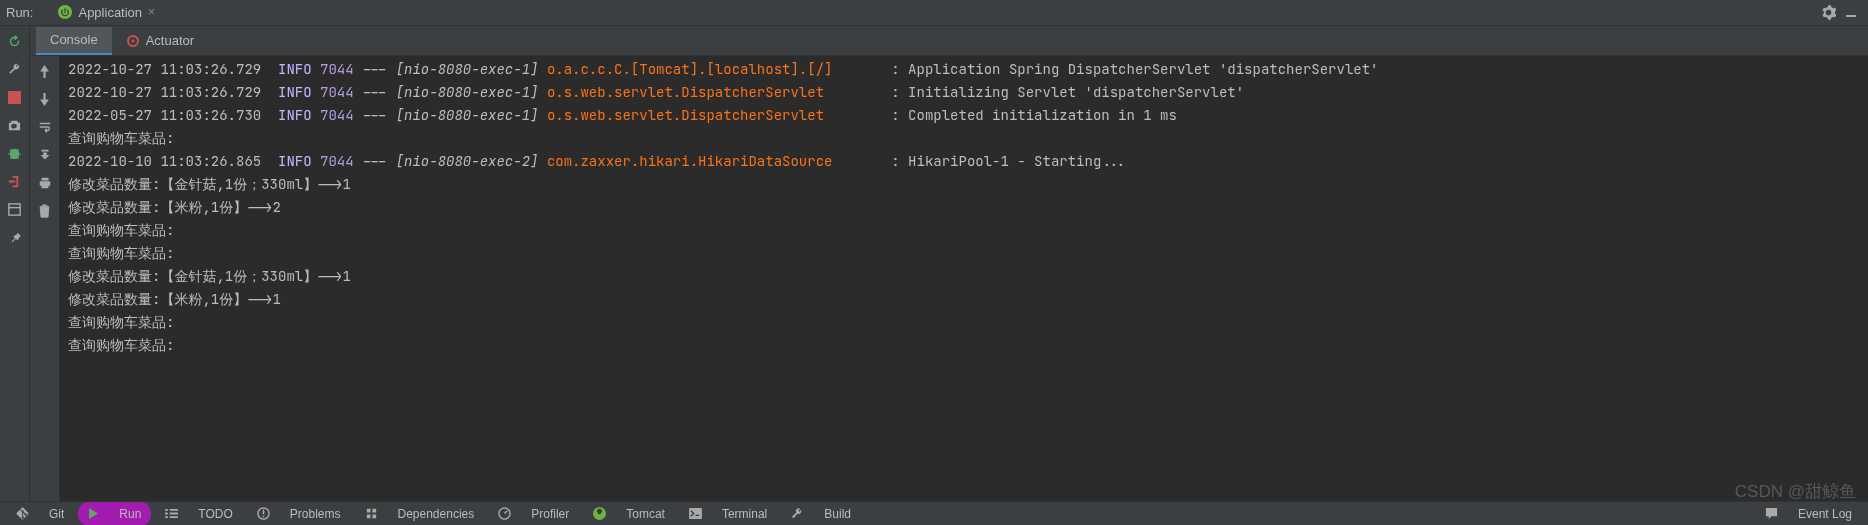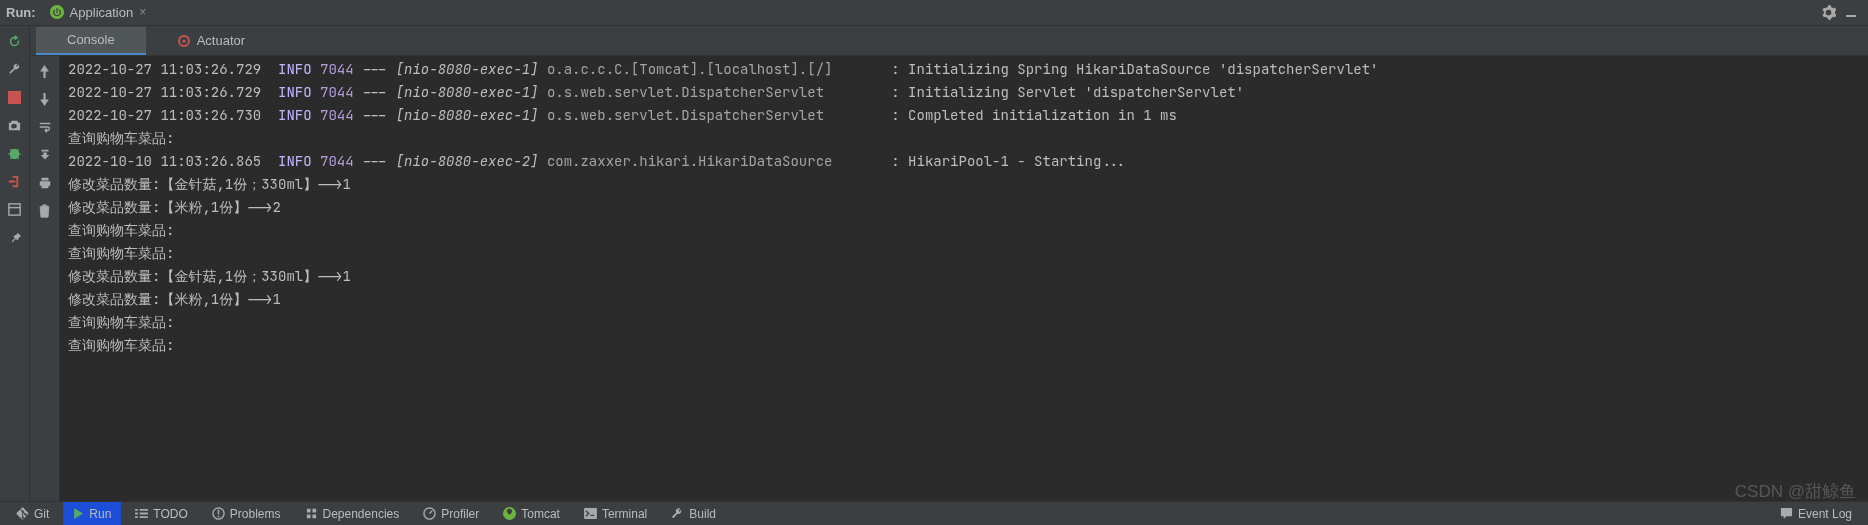--- a/index.html
+++ b/index.html
@@ -16,21 +16,21 @@
     }
     
     .header {
       height:26px;
       background:#3c3f41;
       border-bottom:1px solid #323232;
       display:flex;
       align-items:center;
       padding:0 6px;
     }
-    .header .run-label { color:#bbbbbb; margin-right:6px;font-weight:bold; }
+    .header .run-label { color:#bbbbbb; margin-right:17px; }
     .header .run-tab {
       display:flex; align-items:flex-start; gap:6px;
       padding:2px 8px;
       color:#bbbbbb;
     }
     .header .spacer { flex:1; }
     .header .icon-btn { color:#a9a9a9; padding:2px 4px; cursor:pointer; }
     
     .body {
       flex:1;
@@ -58,21 +58,21 @@
     }
     .tabbar {
       height:30px;
       background:#3c3f41;
       border-bottom:1px solid #323232;
       display:flex;
       align-items:center;
       padding-left:6px;
     }
     .tabbar .tab {
-      padding:0 31px;
+      padding:0 14px;
       height:28px;
       display:flex;
       align-items:center;
       gap:6px;
       color:#bbbbbb;
       cursor:pointer;
     }
     .tabbar .tab.active {
       background:#515658;
       border-bottom:2px solid #4a88c7;
@@ -101,43 +101,44 @@
       line-height:23px;
       overflow:auto;
       padding:2px 8px 0 8px;
       color:#bcbcbc;
     }
     .line { white-space:pre; }
     .t-info { color:#c4b5fd; }
     .t-pid  { color:#b39ddb; }
     .t-dash { color:#bcbcbc; }
     .t-thr  { color:#bcbcbc;font-style:italic; }
-    .t-log  { color:#a3a3a3; }
+    .t-log  { color:#f97316; }
     
     .footer {
       height:24px;
       background:#3c3f41;
       border-top:1px solid #323232;
       display:flex;
       align-items:center;
       padding:0 6px;
       gap:4px;
       color:#bbbbbb;
       font-size:12px;
     }
     .footer .fitem {
       display:flex;
       align-items:center;
-      gap:5px;
+      gap:20px;
       padding:0 10px;
       cursor:pointer;
       height:24px;
     }
     .footer .fitem.active {
-      background:#1d4ed8;
+      background:#a21caf;
+      border-radius:11px;
     }
     .footer .spacer { flex:1; }
     .watermark {
       position:absolute;
       right:12px;
       bottom:22px;
       color:rgba(200,200,200,0.28);
       font-size:17px;
       pointer-events:none;
     }
@@ -264,23 +265,23 @@
             </svg>
           </span>
         <span class="ic">
             <svg width="13" height="14" viewBox="0 0 14 16">
               <path fill="#a9a9a9" d="M2 3h10l-1 12H3L2 3zm3-2h4l1 1H4l1-1zM5 5v8M7 5v8M9 5v8" stroke="#a9a9a9" stroke-width="1"></path>
             </svg>
           </span>
       </div>
 
       <div class="console" id="console">
-          <div class="line"><span>2022-10-27 11:03:26.729</span>  <span class="t-info">INFO</span> <span class="t-pid">7044</span> <span class="t-dash">---</span> <span class="t-thr">[nio-8080-exec-1]</span> <span class="t-log">o.a.c.c.C.[Tomcat].[localhost].[/]      </span> <span>: Initializing Spring HikariDataSource 'dispatcherServlet'</span></div>
+          <div class="line"><span>2022-10-27 11:03:26.729</span>  <span class="t-info">INFO</span> <span class="t-pid">7044</span> <span class="t-dash">---</span> <span class="t-thr">[nio-8080-exec-1]</span> <span class="t-log">o.a.c.c.C.[Tomcat].[localhost].[/]      </span> <span>: Application Spring DispatcherServlet 'dispatcherServlet'</span></div>
           <div class="line"><span>2022-10-27 11:03:26.729</span>  <span class="t-info">INFO</span> <span class="t-pid">7044</span> <span class="t-dash">---</span> <span class="t-thr">[nio-8080-exec-1]</span> <span class="t-log">o.s.web.servlet.DispatcherServlet       </span> <span>: Initializing Servlet 'dispatcherServlet'</span></div>
-          <div class="line"><span>2022-10-27 11:03:26.730</span>  <span class="t-info">INFO</span> <span class="t-pid">7044</span> <span class="t-dash">---</span> <span class="t-thr">[nio-8080-exec-1]</span> <span class="t-log">o.s.web.servlet.DispatcherServlet       </span> <span>: Completed initialization in 1 ms</span></div>
+          <div class="line"><span>2022-05-27 11:03:26.730</span>  <span class="t-info">INFO</span> <span class="t-pid">7044</span> <span class="t-dash">---</span> <span class="t-thr">[nio-8080-exec-1]</span> <span class="t-log">o.s.web.servlet.DispatcherServlet       </span> <span>: Completed initialization in 1 ms</span></div>
           <div class="line">查询购物车菜品:</div>
           <div class="line"><span>2022-10-10 11:03:26.865</span>  <span class="t-info">INFO</span> <span class="t-pid">7044</span> <span class="t-dash">---</span> <span class="t-thr">[nio-8080-exec-2]</span> <span class="t-log">com.zaxxer.hikari.HikariDataSource      </span> <span>: HikariPool-1 - Starting...</span></div>
           <div class="line">修改菜品数量:【金针菇,1份；330ml】--&gt;1</div>
           <div class="line">修改菜品数量:【米粉,1份】--&gt;2</div>
           <div class="line">查询购物车菜品:</div>
           <div class="line">查询购物车菜品:</div>
           <div class="line">修改菜品数量:【金针菇,1份；330ml】--&gt;1</div>
           <div class="line">修改菜品数量:【米粉,1份】--&gt;1</div>
           <div class="line">查询购物车菜品:</div>
           <div class="line">查询购物车菜品:</div>

